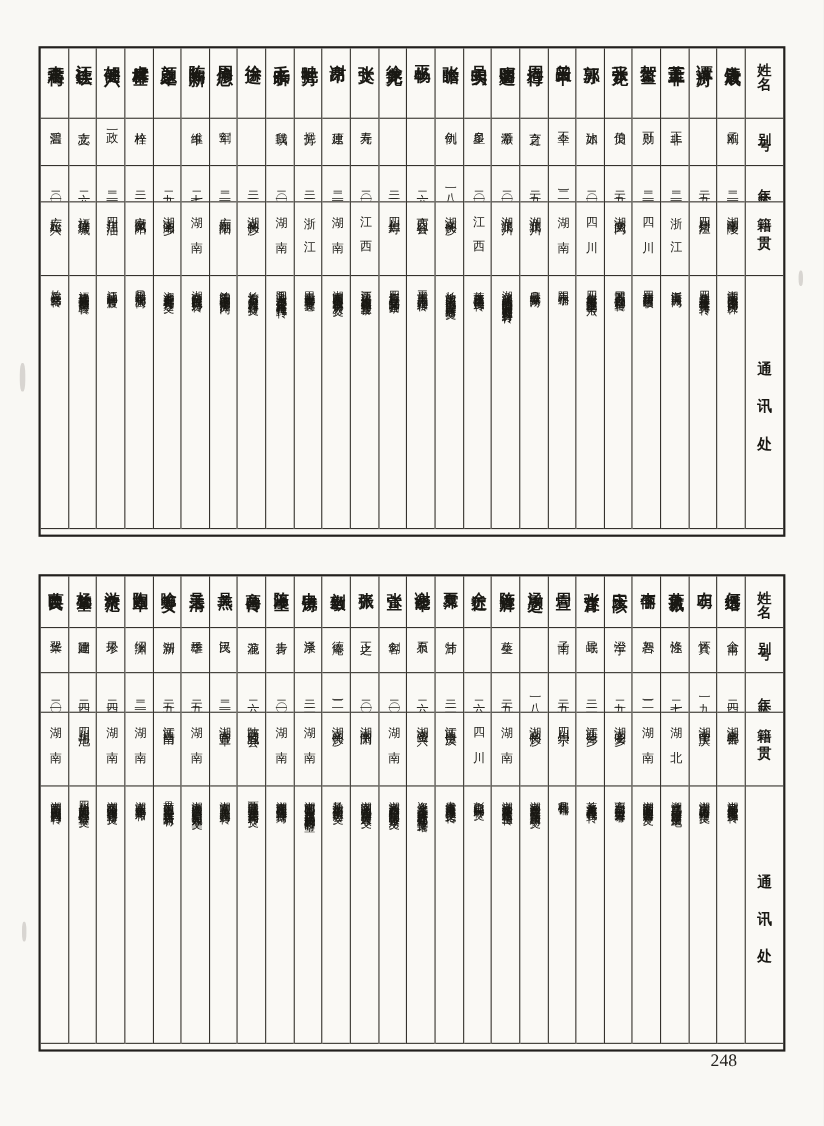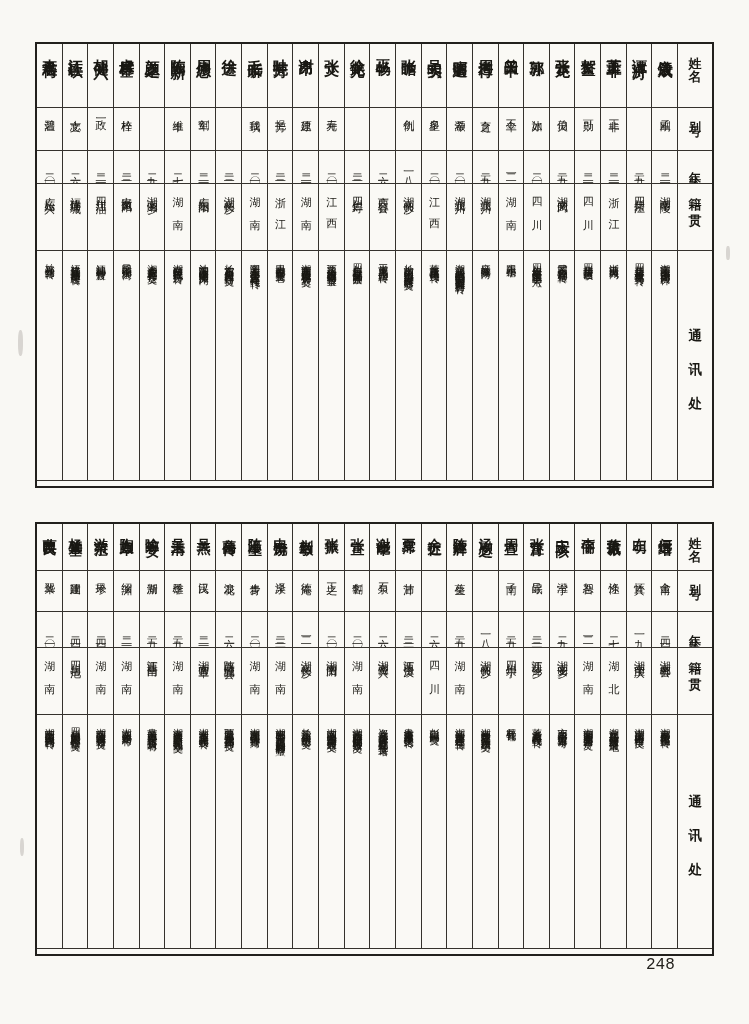--- a/index.html
+++ b/index.html
@@ -30,21 +30,21 @@
   .r-native span.spread{letter-spacing:22px;}
   .r-addr{flex:1;border-bottom:1px solid #35322d;padding-top:5px;}
   .r-addr span{font-size:10px;height:calc(100% - 8px);letter-spacing:1px;}
   .hdr span{font-weight:bold;font-size:13px;}
   .r-name.hdr span{letter-spacing:12px;}
   .r-alias.hdr span,.r-age.hdr span{letter-spacing:6px;font-size:12px;}
   .r-native.hdr span{letter-spacing:16px;}
   .r-addr.hdr{align-items:center;}
   .r-addr.hdr span{font-size:13.5px;letter-spacing:34px;height:auto;max-height:none;}
   .page-number{position:absolute;left:646px;top:956px;font-size:16px;color:#24221e;
-               font-family:Liberation Mono, monospace;}
+               font-family:Liberation Serif, serif;}
   .smudge{position:absolute;background:#9a968e;opacity:.35;border-radius:40%;}
   .s1{left:18px;top:330px;width:5px;height:26px;}
   .s2{left:20px;top:838px;width:4px;height:18px;}
   .s3{left:726px;top:246px;width:4px;height:14px;}
 </style>
 </head>
 <body>
 
 <div class="page">
   <div class="dtable" id="top-table">

